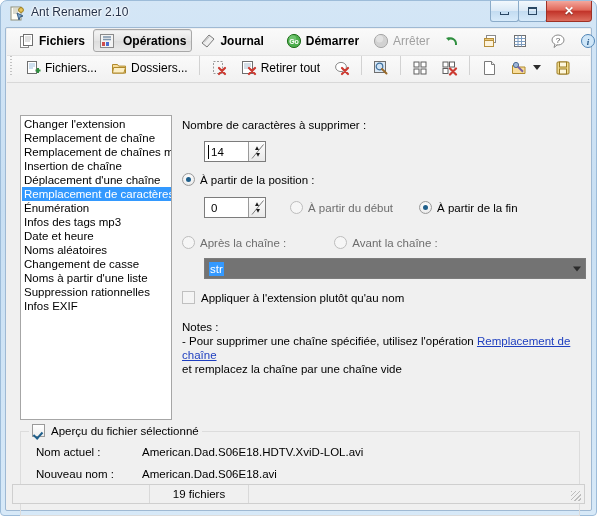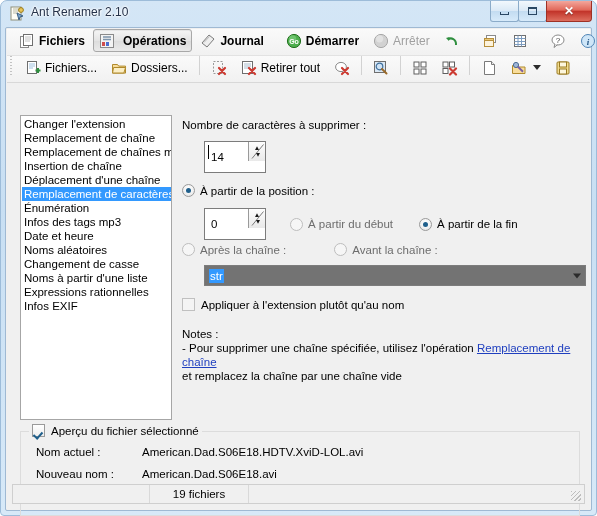--- a/index.html
+++ b/index.html
@@ -117,21 +117,21 @@
     font-size: 11.5px; white-space: nowrap; overflow: hidden;
   }
   .oplist-item.sel { background: #3399ff; color: #ffffff; }
 
   
   .panel { position: absolute; left: 175px; top: 36px; right: 10px; }
   .lbl { font-size: 11.5px; color: #000; white-space: nowrap; }
 
   .spin {
     position: relative; display: inline-flex; align-items: center;
-    width: 62px; height: 32px;
+    width: 62px; height: 21px;
     background: #ffffff; border: 1px solid #7c7c7c;
     font-size: 11.5px; padding-left: 3px;
   }
   .spin .caret { position:absolute; left:3px; top:3px; width:1px; height:14px; background:#000; }
   .spin .val { padding-left: 3px; }
   .spin .btns {
     position: absolute; right: 0; top: 0; width: 17px; height: 19px;
     background: linear-gradient(to bottom, #fdfdfd, #e9e9e9);
     border-left: 1px solid #9a9a9a;
     display: flex; flex-direction: column; align-items: center; justify-content: center;
@@ -488,21 +488,21 @@
         <div class="oplist-item">Remplacement de chaînes mul</div>
         <div class="oplist-item">Insertion de chaîne</div>
         <div class="oplist-item">Déplacement d'une chaîne</div>
         <div class="oplist-item sel">Remplacement de caractères</div>
         <div class="oplist-item">Énumération</div>
         <div class="oplist-item">Infos des tags mp3</div>
         <div class="oplist-item">Date et heure</div>
         <div class="oplist-item">Noms aléatoires</div>
         <div class="oplist-item">Changement de casse</div>
         <div class="oplist-item">Noms à partir d'une liste</div>
-        <div class="oplist-item">Expressions rationnelles</div>
+        <div class="oplist-item">Suppression rationnelles</div>
         <div class="oplist-item">Infos EXIF</div>
       </div>
 
       <div class="panel">
 
         <div class="lbl">Nombre de caractères à supprimer :</div>
 
         <div style="margin:10px 0 0 22px;">
           <div class="spin">
             <span class="caret"></span>
@@ -538,21 +538,21 @@
           <span class="radio off-lbl" style="margin-left:24px;">
             <span class="rdot off"></span>
             <span>À partir du début</span>
           </span>
           <span class="radio" style="margin-left:26px;">
             <span class="rdot on"></span>
             <span>À partir de la fin</span>
           </span>
         </div>
 
-        <div style="margin-top:3px; display:flex; align-items:center;">
+        <div style="margin-top:18px; display:flex; align-items:center;">
           <span class="radio off-lbl">
             <span class="rdot off"></span>
             <span>Après la chaîne :</span>
           </span>
           <span class="radio off-lbl" style="margin-left:48px;">
             <span class="rdot off"></span>
             <span>Avant la chaîne :</span>
           </span>
         </div>
 

